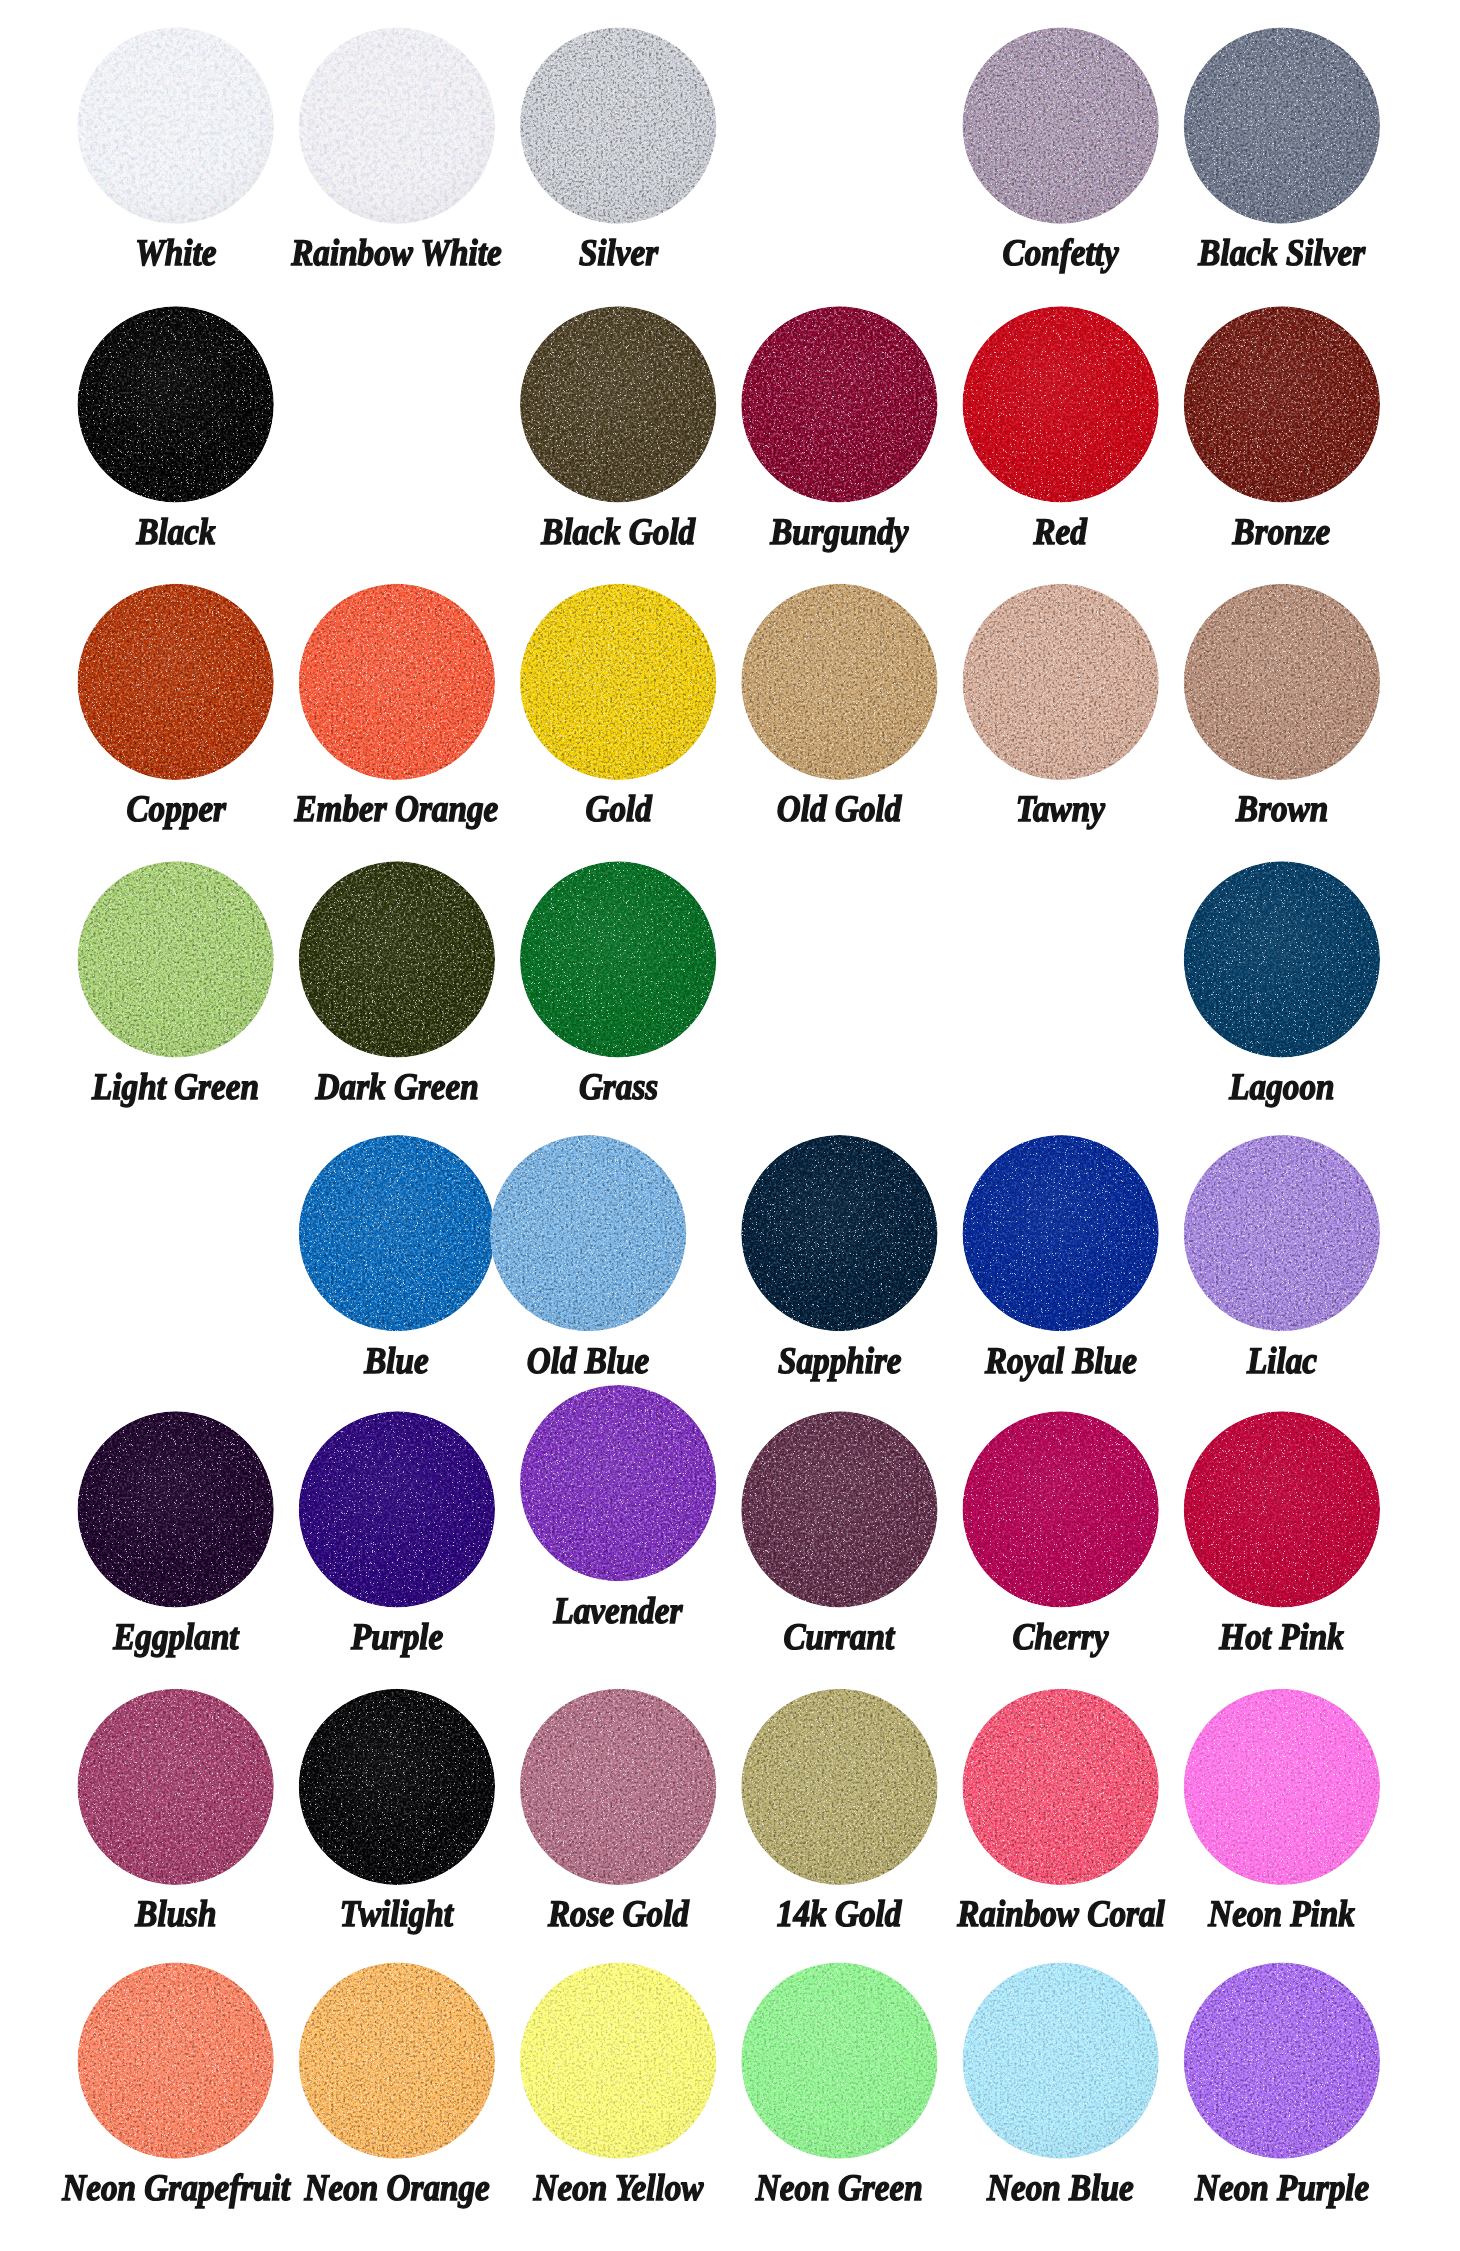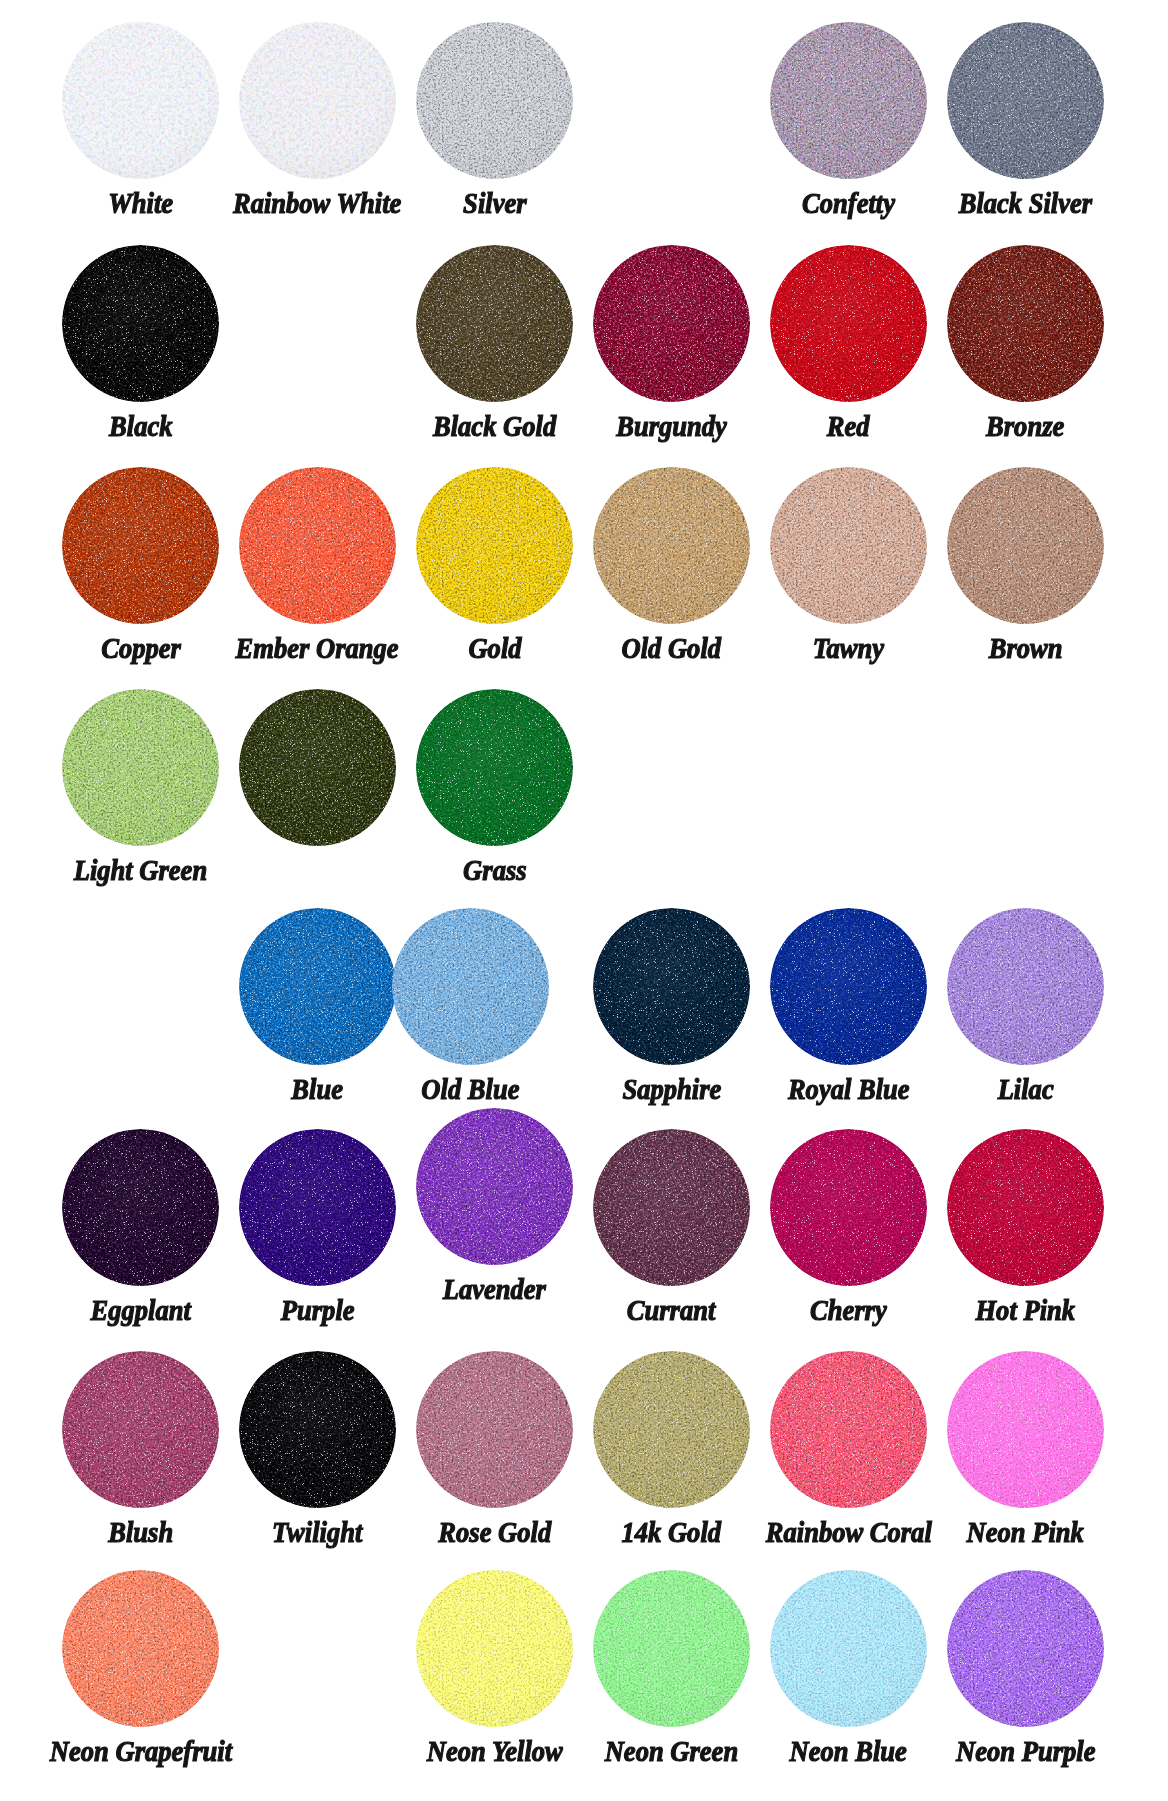--- a/index.html
+++ b/index.html
@@ -262,31 +262,43 @@
   </div>
   <div class="swatch" style="left:239px;top:689px">
     <div class="disc">
       <div class="base" style="background: rgb(39, 47, 9);"></div>
       <div class="confetti"></div>
       <div class="shade"></div>
       <div class="haze"></div>
       <div class="sparkle"></div>
       <div class="vign"></div>
     </div>
+    <div class="label"><span>Dark Green</span></div>
   </div>
   <div class="swatch" style="left:416px;top:689px">
     <div class="disc tex-soft">
       <div class="base" style="background: rgb(10, 105, 37);"></div>
       <div class="confetti"></div>
       <div class="shade"></div>
       <div class="haze"></div>
       <div class="sparkle"></div>
       <div class="vign"></div>
     </div>
     <div class="label"><span>Grass</span></div>
+  </div>
+  <div class="swatch" style="left:947px;top:689px">
+    <div class="disc tex-soft">
+      <div class="base" style="background: rgb(6, 57, 92);"></div>
+      <div class="confetti"></div>
+      <div class="shade"></div>
+      <div class="haze"></div>
+      <div class="sparkle"></div>
+      <div class="vign"></div>
+    </div>
+    <div class="label"><span>Lagoon</span></div>
   </div>
   <div class="swatch" style="left:239px;top:908px">
     <div class="disc">
       <div class="base" style="background: rgb(11, 102, 179);"></div>
       <div class="confetti"></div>
       <div class="shade"></div>
       <div class="haze"></div>
       <div class="sparkle"></div>
       <div class="vign"></div>
     </div>
@@ -472,20 +484,31 @@
     <div class="disc">
       <div class="base" style="background: rgb(255, 136, 105);"></div>
       <div class="confetti"></div>
       <div class="shade"></div>
       <div class="haze"></div>
       <div class="sparkle"></div>
       <div class="vign"></div>
     </div>
     <div class="label"><span>Neon Grapefruit</span></div>
   </div>
+  <div class="swatch" style="left:239px;top:1570px">
+    <div class="disc">
+      <div class="base" style="background: rgb(255, 190, 107);"></div>
+      <div class="confetti"></div>
+      <div class="shade"></div>
+      <div class="haze"></div>
+      <div class="sparkle"></div>
+      <div class="vign"></div>
+    </div>
+    <div class="label"><span>Neon Orange</span></div>
+  </div>
   <div class="swatch" style="left:416px;top:1570px">
     <div class="disc tex-soft">
       <div class="base" style="background: rgb(255, 255, 138);"></div>
       <div class="confetti"></div>
       <div class="shade"></div>
       <div class="haze"></div>
       <div class="sparkle"></div>
       <div class="vign"></div>
     </div>
     <div class="label"><span>Neon Yellow</span></div>

